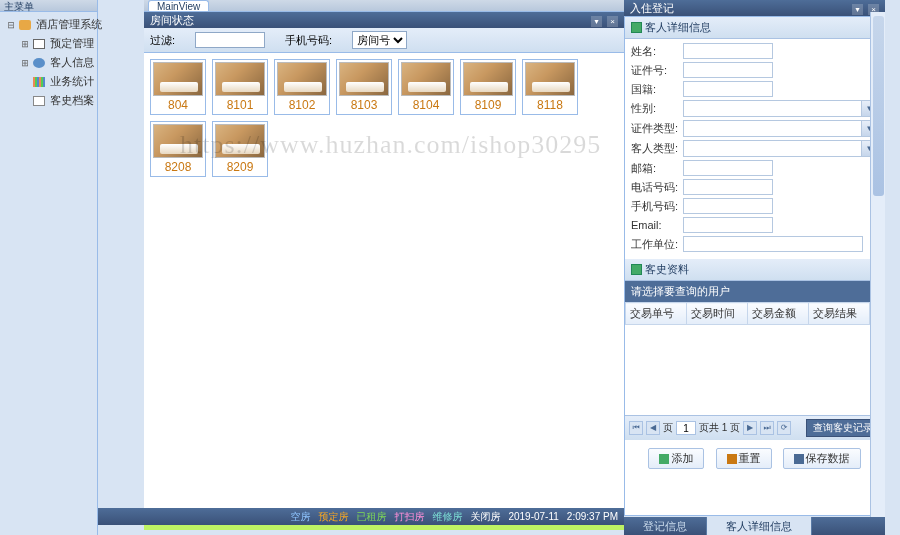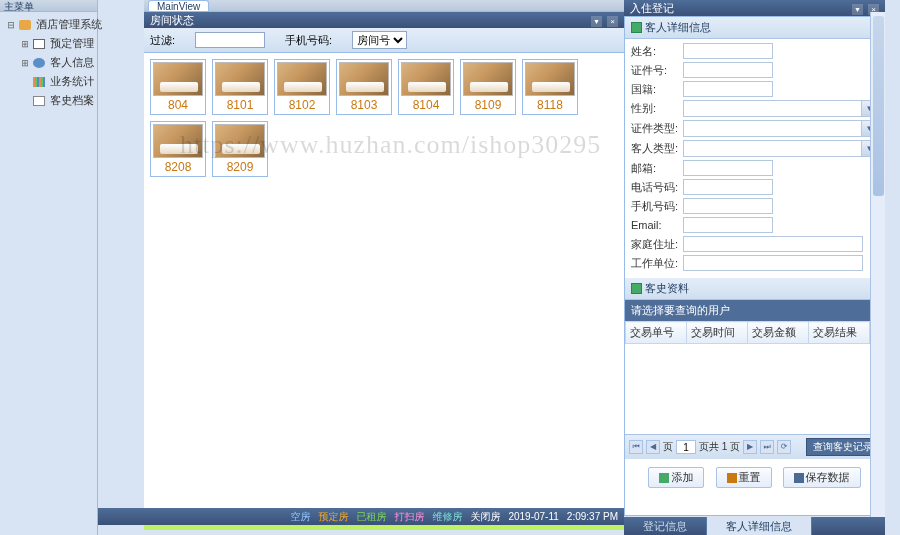--- a/index.html
+++ b/index.html
@@ -243,24 +243,20 @@
           <label>电话号码:</label>
           <input type="text" style="">
         </div>
       <div class="form-row">
           <label>手机号码:</label>
           <input type="text" style="">
         </div>
       <div class="form-row">
           <label>Email:</label>
           <input type="text" style="">
-        </div>
-      <div class="form-row">
-          <label>家庭住址:</label>
-          <input type="text" class="wide" style="">
         </div>
       <div class="form-row">
           <label>工作单位:</label>
           <input type="text" class="wide" style="">
         </div>
     </div>
 
     <div class="subpanel-header">
       <span class="save-icon"></span>
       <span>客史资料</span>

